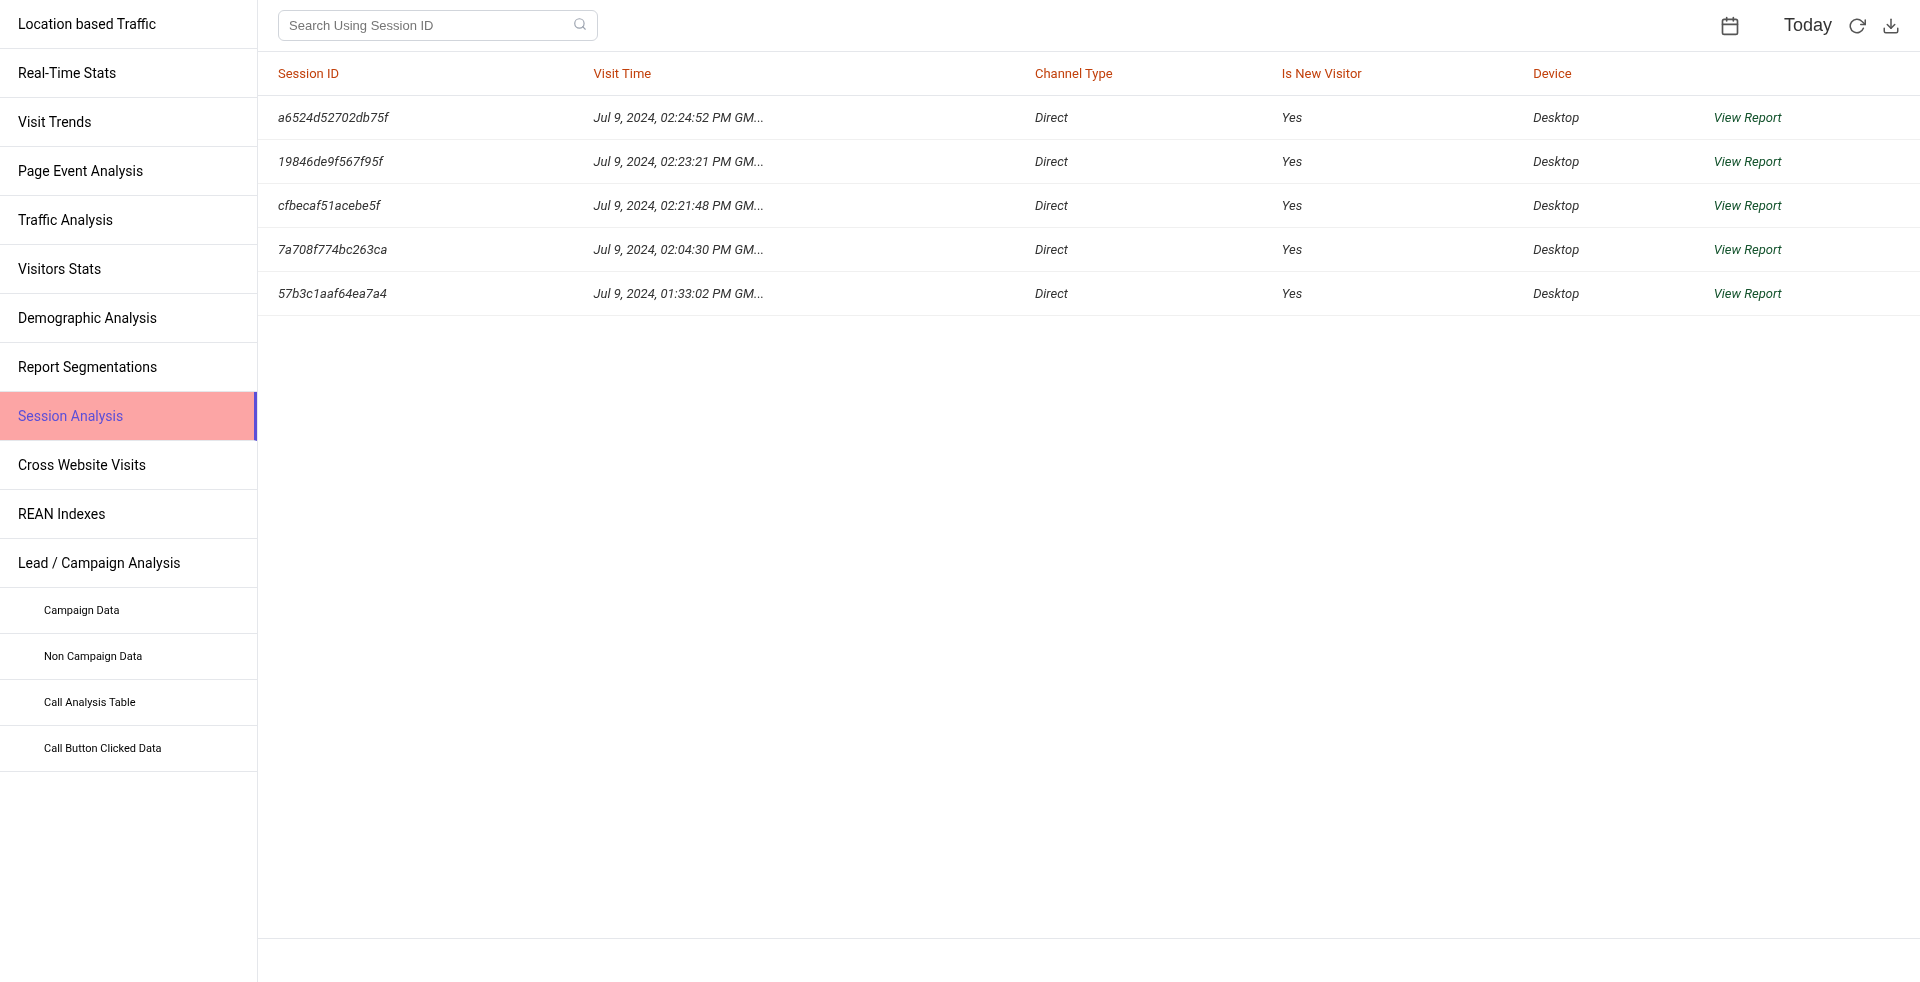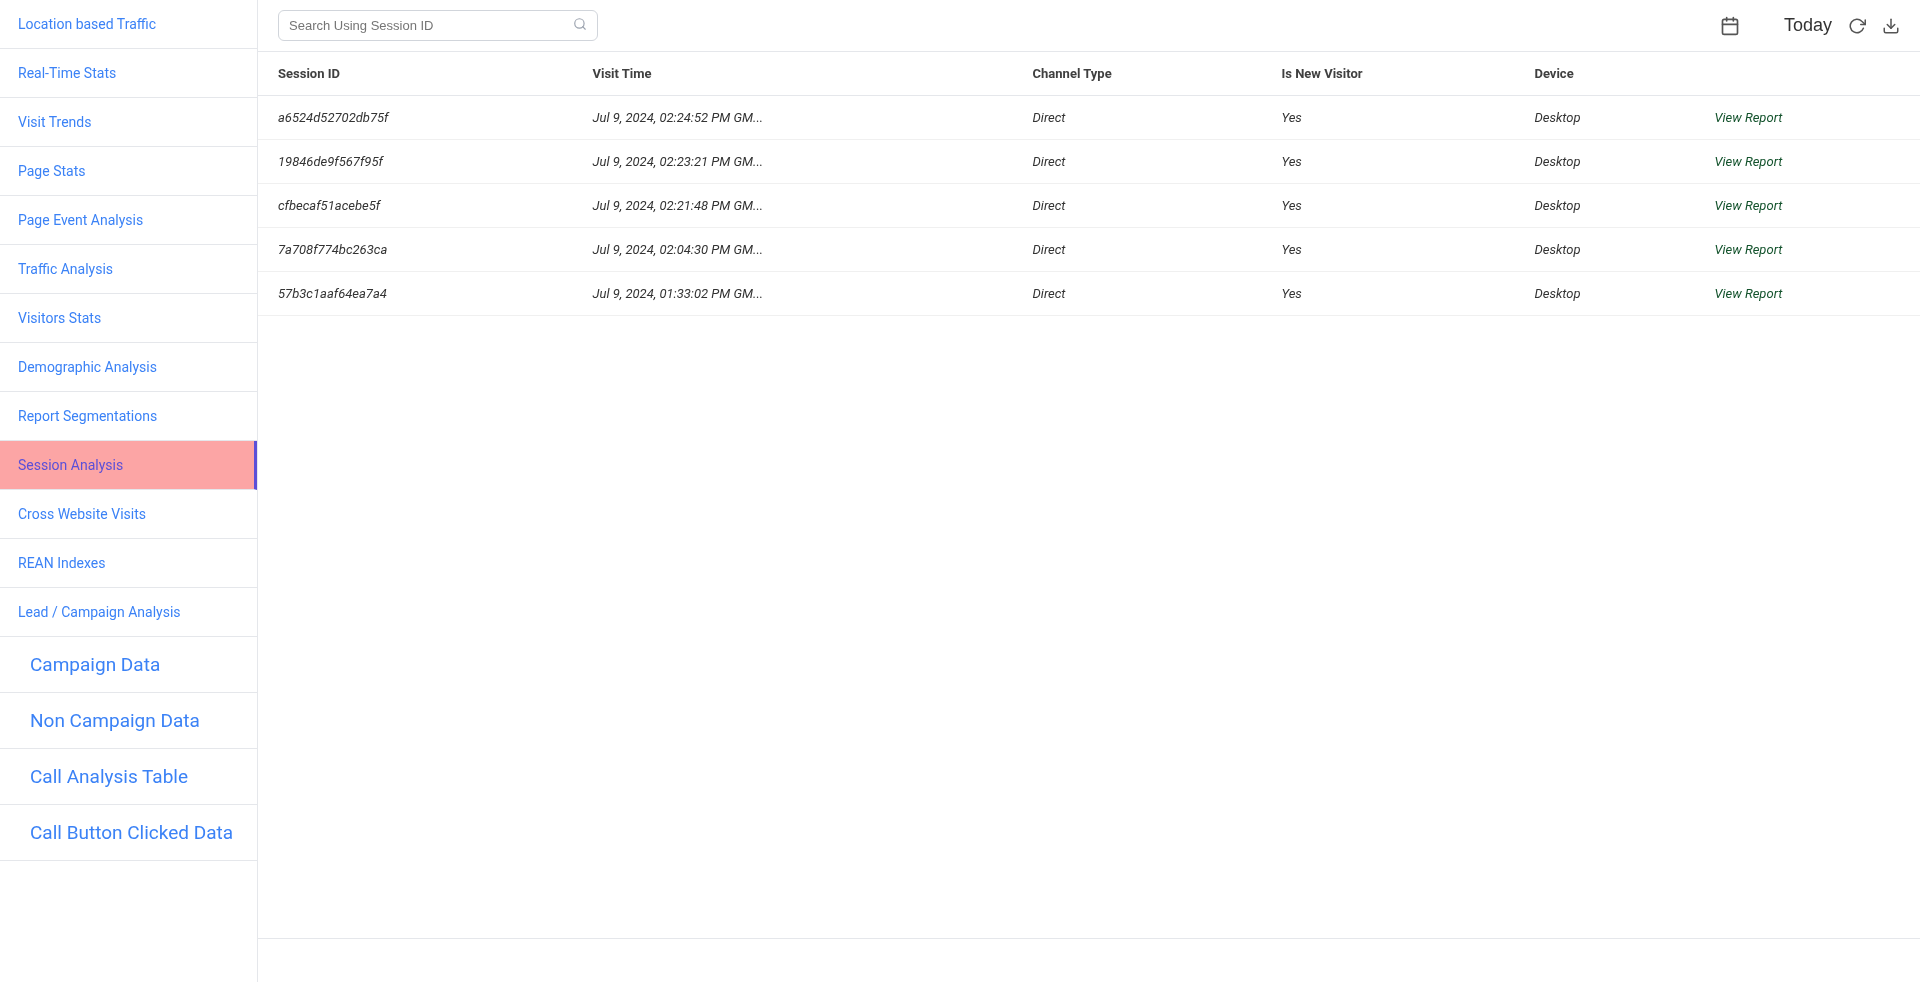--- a/index.html
+++ b/index.html
@@ -26,33 +26,33 @@
       border-right: 1px solid #e5e7eb;
       overflow-y: auto;
       height: 100%;
     }
 
     .sidebar-item {
       padding: 16px 18px;
       border-bottom: 1px solid #e5e7eb;
       cursor: pointer;
       font-size: 14px;
-      color: #3b82f6;
+      color: #000000;
       white-space: nowrap;
     }
 
     .sidebar-item.active {
       background: #fca5a5;
       color: #5b4fd8;
       border-right: 3px solid #5b4fd8;
     }
 
     .sidebar-item.sub {
-      padding-left: 30px;
-      font-size: 19px;
+      padding-left: 44px;
+      font-size: 11px;
     }
 
     
     .main {
       flex: 1;
       display: flex;
       flex-direction: column;
       height: 100%;
       overflow: hidden;
     }
@@ -131,22 +131,22 @@
     }
 
     thead tr {
       border-bottom: 1px solid #e5e7eb;
     }
 
     thead th {
       text-align: left;
       padding: 14px 20px;
       font-size: 13px;
-      font-weight: 700;
-      color: #404040;
+      font-weight: 400;
+      color: #c2410c;
     }
 
     tbody tr {
       border-bottom: 1px solid #f0f0f0;
       font-style: italic;
     }
 
     tbody td {
       padding: 14px 20px;
       font-size: 13px;
@@ -171,21 +171,20 @@
       min-height: 44px;
     }
   </style>
 </head>
 <body>
 
 <nav class="sidebar">
 <div class="sidebar-item">Location based Traffic</div>
     <div class="sidebar-item">Real-Time Stats</div>
     <div class="sidebar-item">Visit Trends</div>
-    <div class="sidebar-item">Page Stats</div>
     <div class="sidebar-item">Page Event Analysis</div>
     <div class="sidebar-item">Traffic Analysis</div>
     <div class="sidebar-item">Visitors Stats</div>
     <div class="sidebar-item">Demographic Analysis</div>
     <div class="sidebar-item">Report Segmentations</div>
     <div class="sidebar-item active">Session Analysis</div>
     <div class="sidebar-item">Cross Website Visits</div>
     <div class="sidebar-item">REAN Indexes</div>
     <div class="sidebar-item">Lead / Campaign Analysis</div>
     <div class="sidebar-item sub">Campaign Data</div>

